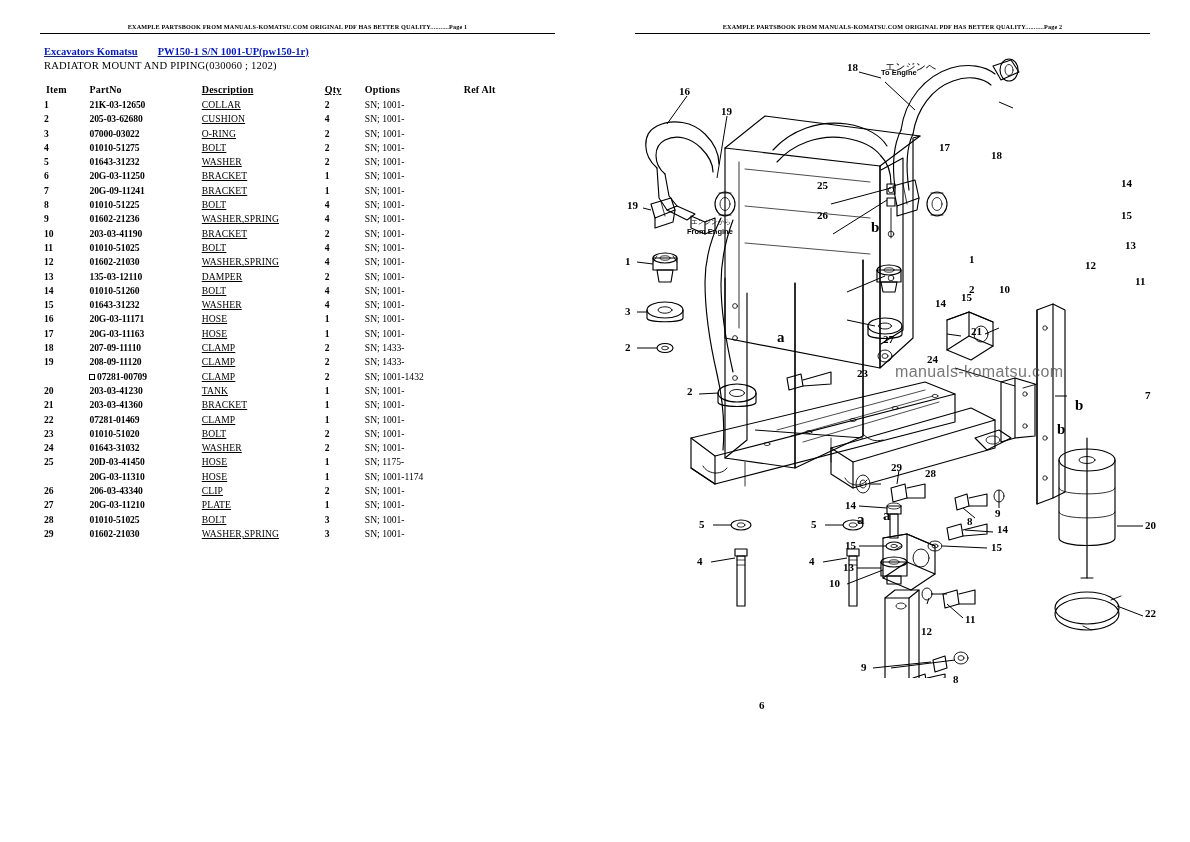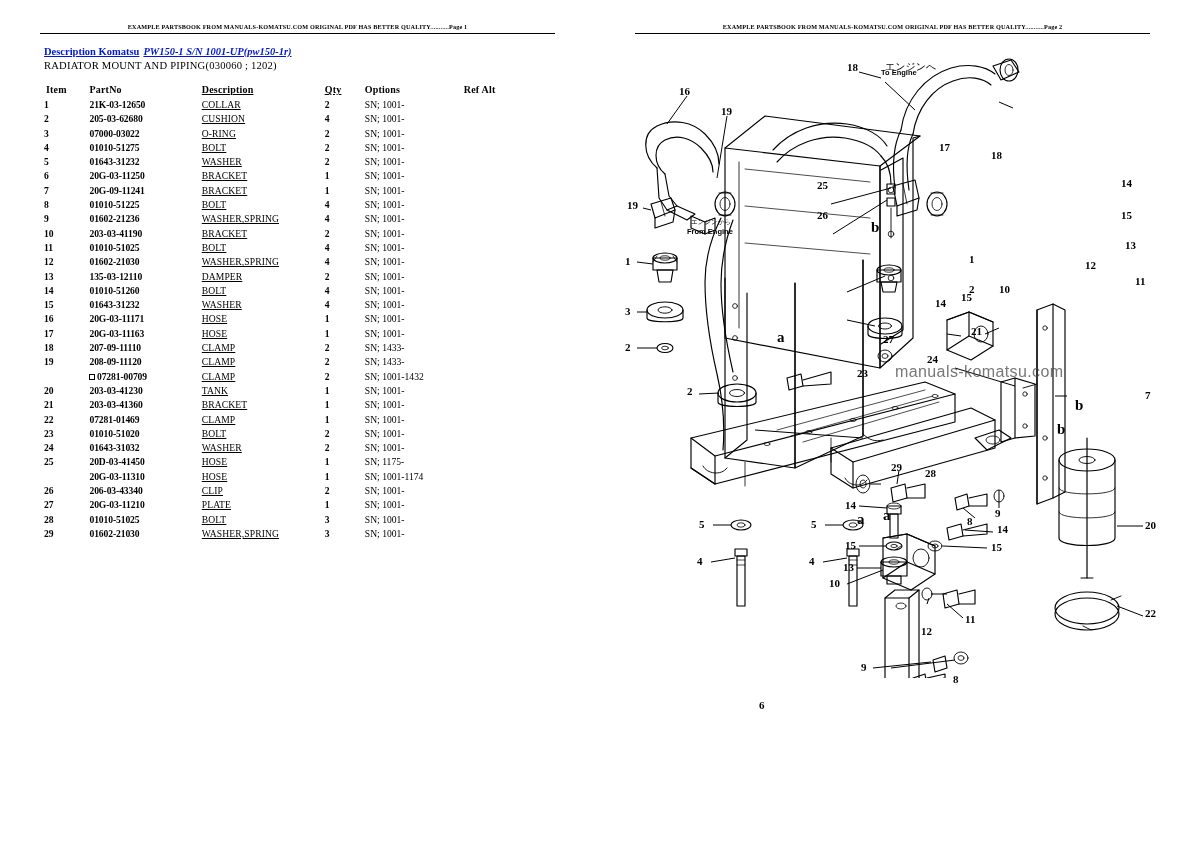--- a/index.html
+++ b/index.html
@@ -52,21 +52,21 @@
     font-size: 10.5px;
     font-weight: bold;
     white-space: nowrap;
     line-height: 12px;
   }
   .crumb a {
     color: #0018d6;
     text-decoration: underline;
     font-weight: bold;
   }
-  .crumb .crumb-sec { margin-left: 4px; font-style: italic; }
+  .crumb .crumb-sec { margin-left: 20px; }
 
   .section-title {
     position: absolute;
     left: 44px; top: 59px;
     font-size: 10.6px;
     letter-spacing: 0.2px;
     white-space: nowrap;
     line-height: 13px;
   }
 
@@ -141,21 +141,21 @@
 <body>
 
 <div class="page page-left">
 
   <div class="doc-header">
     <div class="doc-header-text">EXAMPLE PARTSBOOK FROM MANUALS-KOMATSU.COM ORIGINAL PDF HAS BETTER QUALITY...........Page 1</div>
     <div class="doc-header-rule"></div>
   </div>
 
   <div class="crumb">
-    <a href="#">Description Komatsu</a><a href="#" class="crumb-sec">PW150-1 S/N 1001-UP(pw150-1r)</a>
+    <a href="#">Excavators Komatsu</a><a href="#" class="crumb-sec">PW150-1 S/N 1001-UP(pw150-1r)</a>
   </div>
 
   <div class="section-title">RADIATOR MOUNT AND PIPING(030060 ; 1202)</div>
 
   <table class="parts-table">
     <thead>
       <tr>
         <th class="col-item h-item">Item</th>
         <th class="col-part">PartNo</th>
         <th class="col-desc">Description</th>

